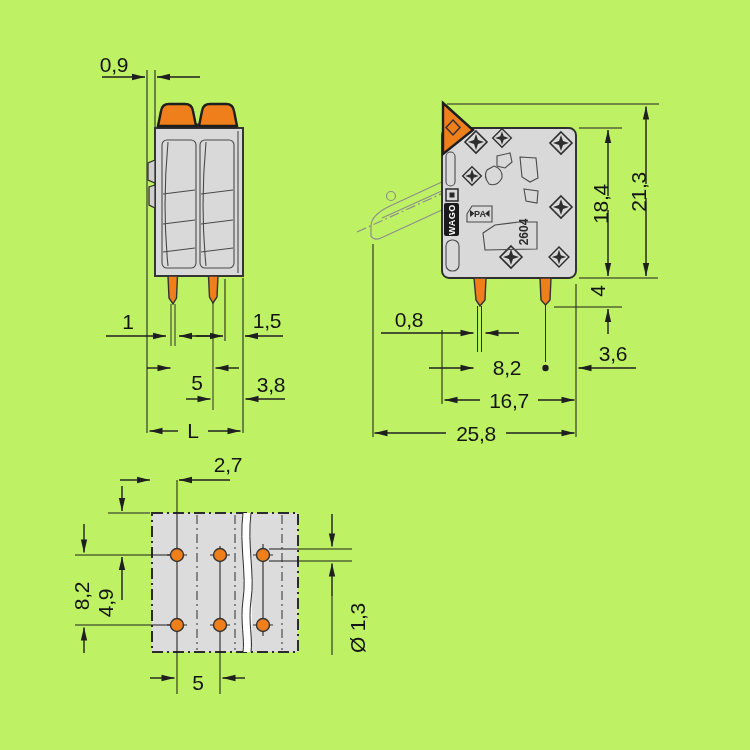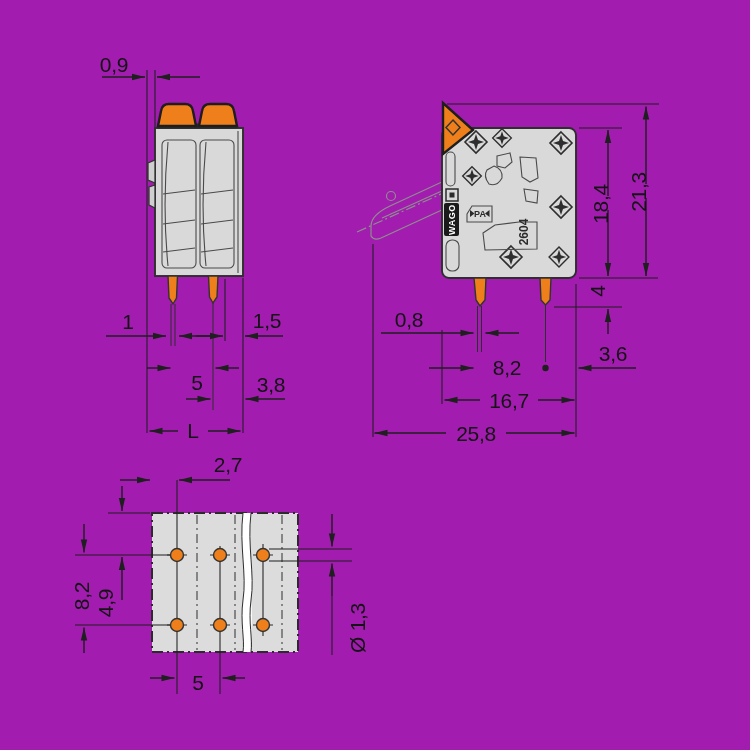--- a/index.html
+++ b/index.html
@@ -1,16 +1,16 @@
 <!DOCTYPE html>
 <html><head>
 <meta charset="utf-8">
 <style>
   html,body{margin:0;padding:0;background:#fff;}
-  #page{position:relative;width:750px;height:750px;background:#a21caf;overflow:hidden;
+  #page{position:relative;width:750px;height:750px;background:#bef264;overflow:hidden;
         font-family:"Liberation Sans",sans-serif;}
   svg{display:block}
   .dim{stroke:#1f1f1f;stroke-width:1.4;fill:none}
   .ext{stroke:#1f1f1f;stroke-width:1.05;fill:none}
   .thin{stroke:#2e2e2e;stroke-width:1;fill:none}
   .out{stroke:#2e2e2e;stroke-width:1.9;fill:#d9d9d9}
   .inn{stroke:#4a4a4a;stroke-width:1.1;fill:none}
   .pin{fill:#ee7f1b;stroke:#333;stroke-width:1.4}
   .btn{fill:#ee7f1b;stroke:#1e1e1e;stroke-width:2.4}
   .ghost{stroke:#8e8e8e;stroke-width:1.2;fill:none}

